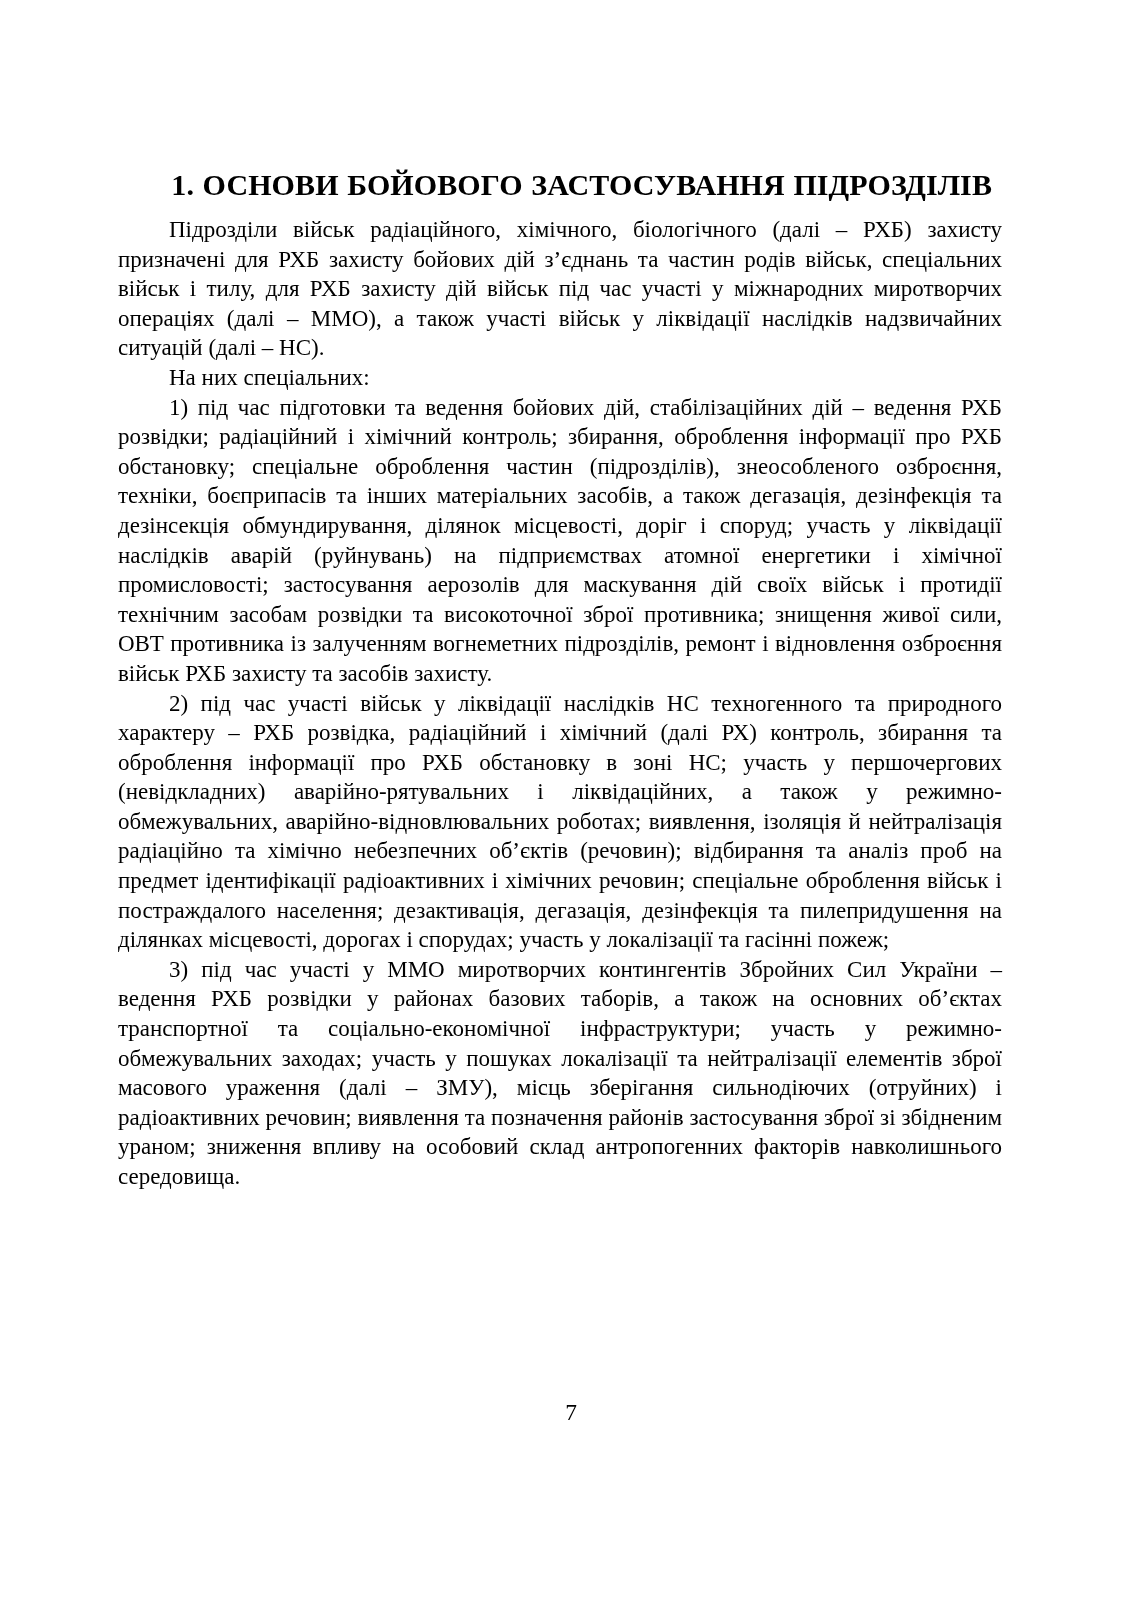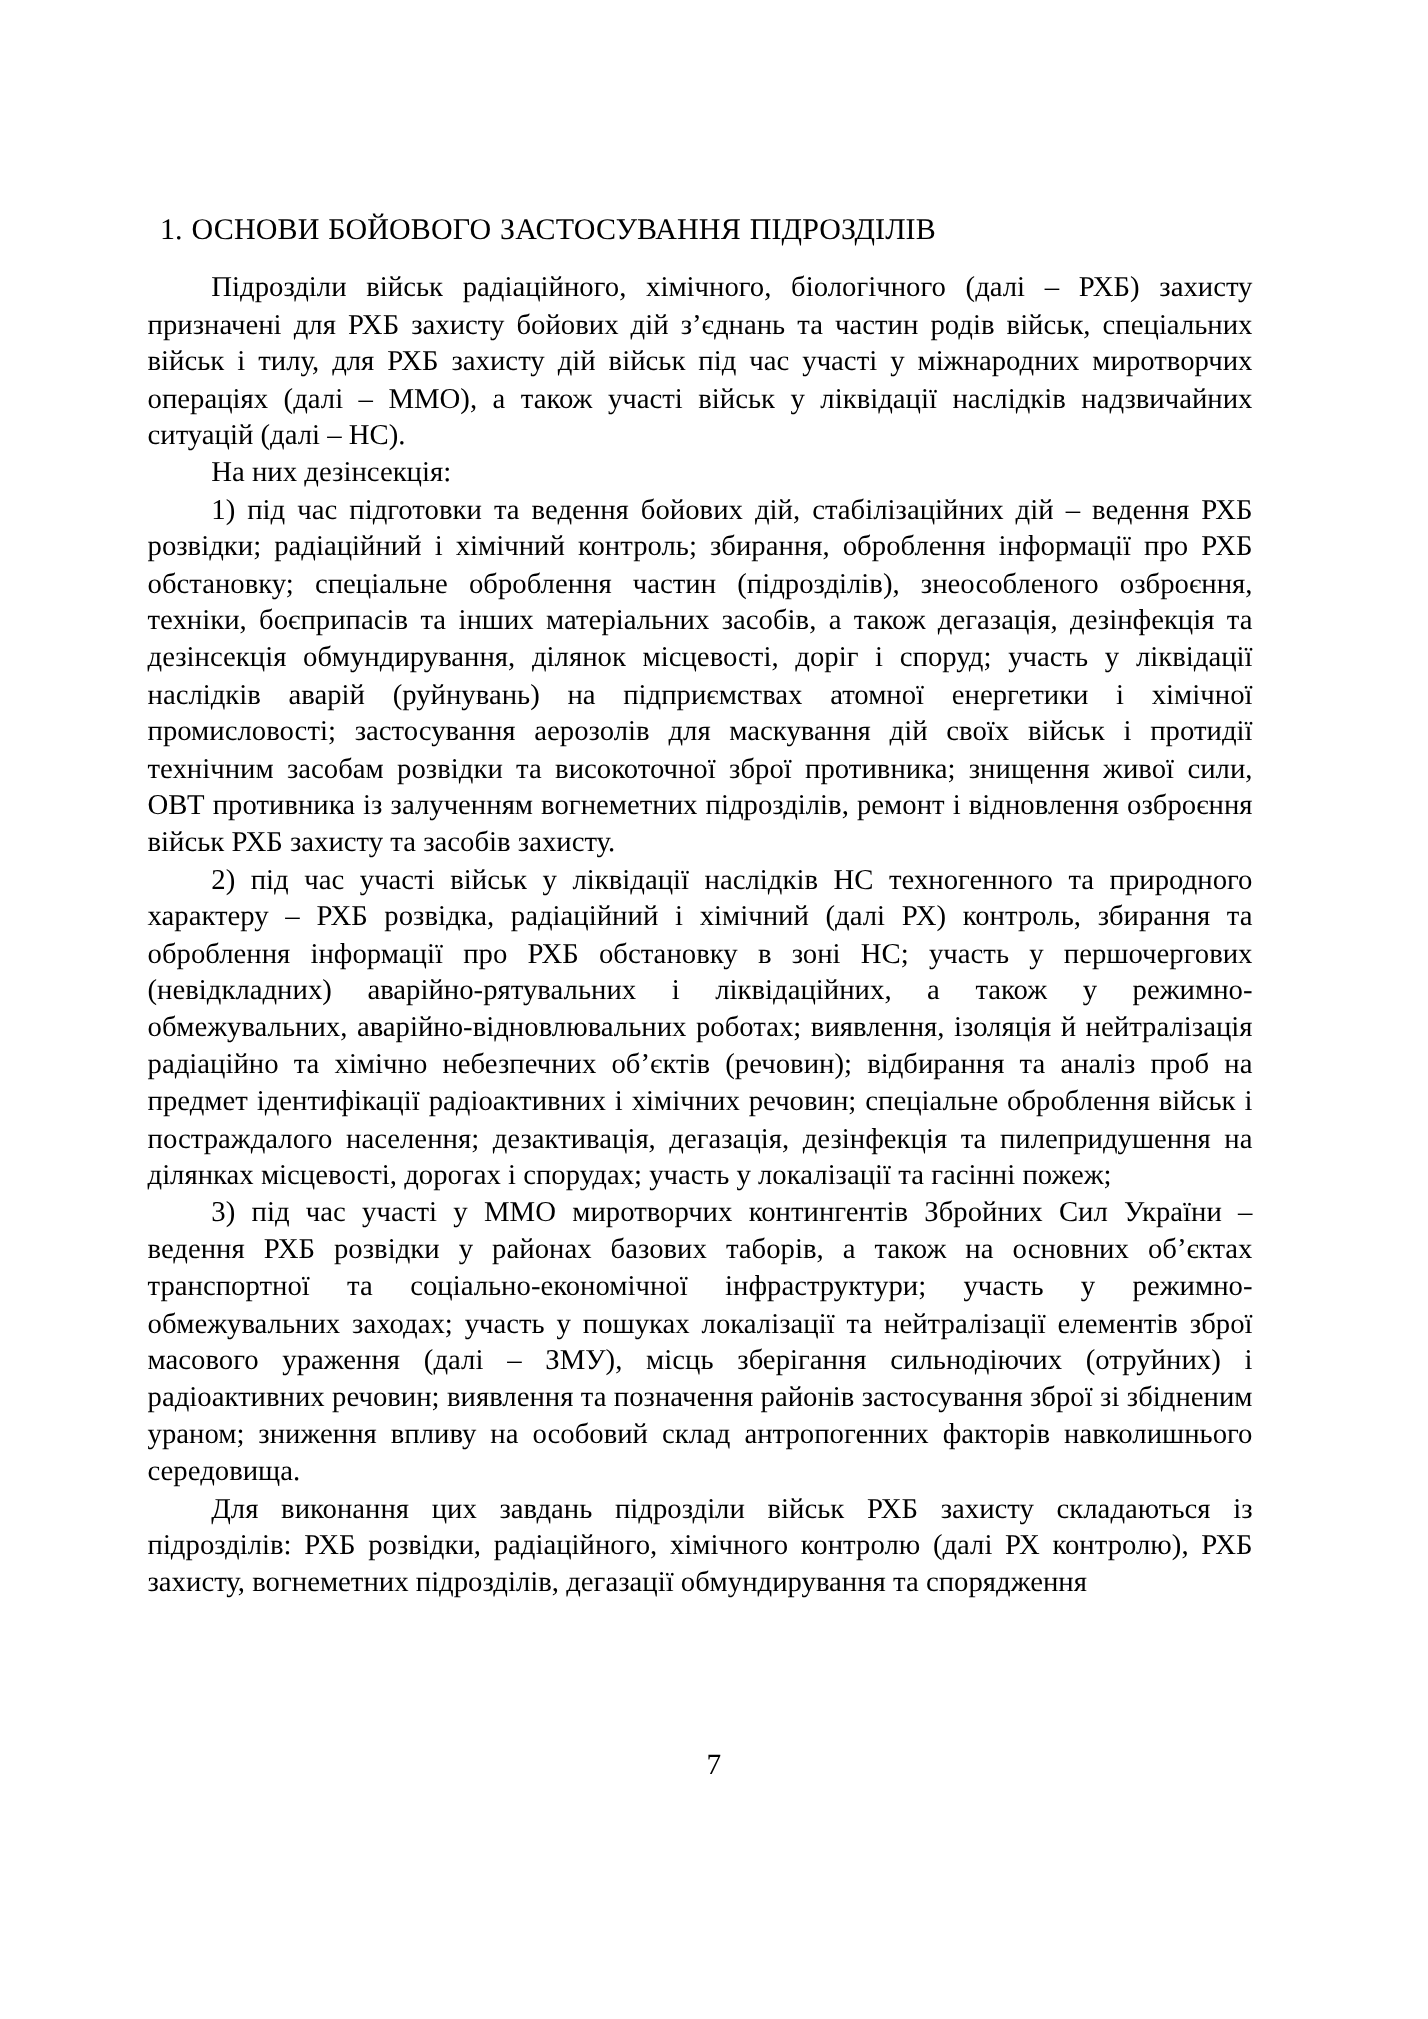--- a/index.html
+++ b/index.html
@@ -21,23 +21,23 @@
     box-sizing: border-box;
     overflow: hidden;
   }
   .content {
     position: absolute;
     left: 118px;
     top: 168px;
     width: 884px;
   }
   .doc-title {
-    text-align: left;
-    font-weight: normal;
-    font-size: 24px;
+    text-align: right;
+    font-weight: bold;
+    font-size: 30px;
     line-height: 33px;
     letter-spacing: 0.1px;
     margin: 0 0 14px 0;
     word-spacing: 1px;
   }
   .doc-title .title-line {
     display: block;
   }
   .doc-title .title-line-1 {
     
@@ -72,27 +72,26 @@
 <div class="page">
 
   <div class="content">
 
     <h1 class="doc-title">
       <span class="title-line title-line-1">1. ОСНОВИ БОЙОВОГО ЗАСТОСУВАННЯ ПІДРОЗДІЛІВ</span>
     </h1>
 
     <p class="body-par">Підрозділи військ радіаційного, хімічного, біологічного (далі – РХБ) захисту призначені для РХБ захисту бойових дій з’єднань та частин родів військ, спеціальних військ і тилу, для РХБ захисту дій військ під час участі у міжнародних миротворчих операціях (далі – ММО), а також участі військ у ліквідації наслідків надзвичайних ситуацій (далі – НС).</p>
 
-    <p class="body-par">На них дезінсекція:</p>
+    <p class="body-par">На них спеціальних:</p>
 
     <p class="body-par">1) під час підготовки та ведення бойових дій, стабілізаційних дій – ведення РХБ розвідки; радіаційний і хімічний контроль; збирання, оброблення інформації про РХБ обстановку; спеціальне оброблення частин (підрозділів), знеособленого озброєння, техніки, боєприпасів та інших матеріальних засобів, а також дегазація, дезінфекція та дезінсекція обмундирування, ділянок місцевості, доріг і споруд; участь у ліквідації наслідків аварій (руйнувань) на підприємствах атомної енергетики і хімічної промисловості; застосування аерозолів для маскування дій своїх військ і протидії технічним засобам розвідки та високоточної зброї противника; знищення живої сили, ОВТ противника із залученням вогнеметних підрозділів, ремонт і відновлення озброєння військ РХБ захисту та засобів захисту.</p>
 
     <p class="body-par">2) під час участі військ у ліквідації наслідків НС техногенного та природного характеру – РХБ розвідка, радіаційний і хімічний (далі РХ) контроль, збирання та оброблення інформації про РХБ обстановку в зоні НС; участь у першочергових (невідкладних) аварійно-рятувальних і ліквідаційних, а також у режимно-обмежувальних, аварійно-відновлювальних роботах; виявлення, ізоляція й нейтралізація радіаційно та хімічно небезпечних об’єктів (речовин); відбирання та аналіз проб на предмет ідентифікації радіоактивних і хімічних речовин; спеціальне оброблення військ і постраждалого населення; дезактивація, дегазація, дезінфекція та пилепридушення на ділянках місцевості, дорогах і спорудах; участь у локалізації та гасінні пожеж;</p>
 
     <p class="body-par">3) під час участі у ММО миротворчих контингентів Збройних Сил України – ведення РХБ розвідки у районах базових таборів, а також на основних об’єктах транспортної та соціально-економічної інфраструктури; участь у режимно-обмежувальних заходах; участь у пошуках локалізації та нейтралізації елементів зброї масового ураження (далі – ЗМУ), місць зберігання сильнодіючих (отруйних) і радіоактивних речовин; виявлення та позначення районів застосування зброї зі збідненим ураном; зниження впливу на особовий склад антропогенних факторів навколишнього середовища.</p>
 
-    <p class="body-par">Для виконання цих завдань підрозділи військ РХБ захисту складаються із підрозділів: РХБ розвідки, радіаційного, хімічного контролю (далі РХ контролю), РХБ захисту, вогнеметних підрозділів, дегазації обмундирування та спорядження</p>
 
   </div>
 
   <div class="page-number">7</div>
 
 </div>
 
 </body></html>

